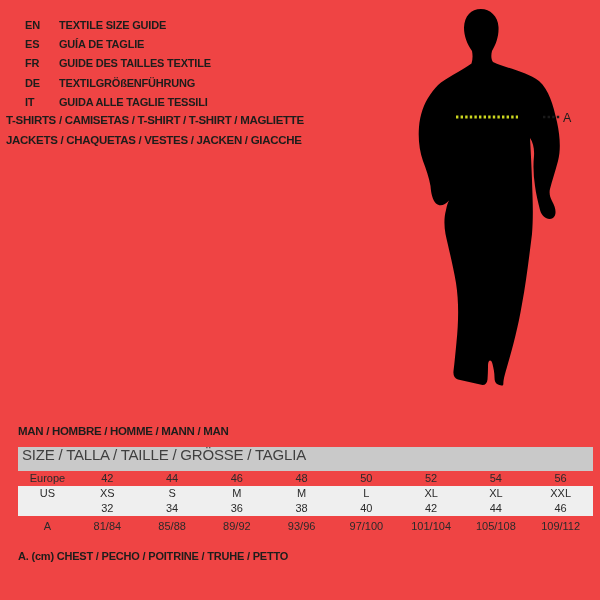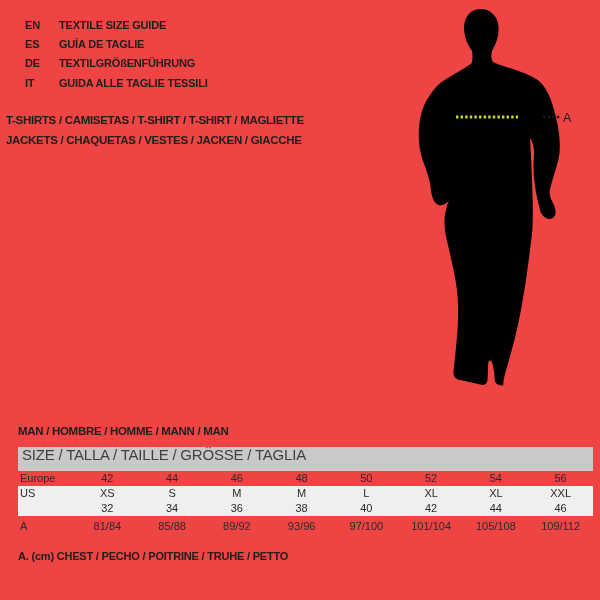--- a/index.html
+++ b/index.html
@@ -28,39 +28,43 @@
     font-size:11.5px;font-weight:bold;letter-spacing:-0.3px;}
 
   
   .size-table{position:absolute;left:18px;top:447px;width:575px;font-size:11px;}
   .size-header{height:24px;line-height:16px;background:#c9c9c9;color:#3f3f3f;
     padding-left:4px;font-size:15px;letter-spacing:-0.2px;}
   .t-row{display:grid;grid-template-columns:57px repeat(8,1fr);height:15px;line-height:15px;color:#2a2a2a;}
   .t-row.shaded{background:#efefef;}
   .t-row.last{height:19px;line-height:21px;}
   .t-cell{text-align:center;}
-  .t-label{text-align:left;padding-left:2px;}
+  .t-label{text-align:center;padding-left:2px;}
 
   
   .footnote{position:absolute;left:18px;top:550px;
     font-size:11px;font-weight:bold;letter-spacing:-0.2px;}
 </style>
 </head>
 <body>
 
 <div class="canvas">
 
   <div class="lang-list">
     <div class="lang-row">
       <span class="lang-code">EN</span>
       <span class="lang-text">TEXTILE SIZE GUIDE</span>
     </div>
     <div class="lang-row">
       <span class="lang-code">ES</span>
       <span class="lang-text">GUÍA DE TAGLIE</span>
+    </div>
+    <div class="lang-row">
+      <span class="lang-code">FR</span>
+      <span class="lang-text">GUIDE DES TAILLES TEXTILE</span>
     </div>
     <div class="lang-row">
       <span class="lang-code">DE</span>
       <span class="lang-text">TEXTILGRÖßENFÜHRUNG</span>
     </div>
     <div class="lang-row">
       <span class="lang-code">IT</span>
       <span class="lang-text">GUIDA ALLE TAGLIE TESSILI</span>
     </div>
   </div>

